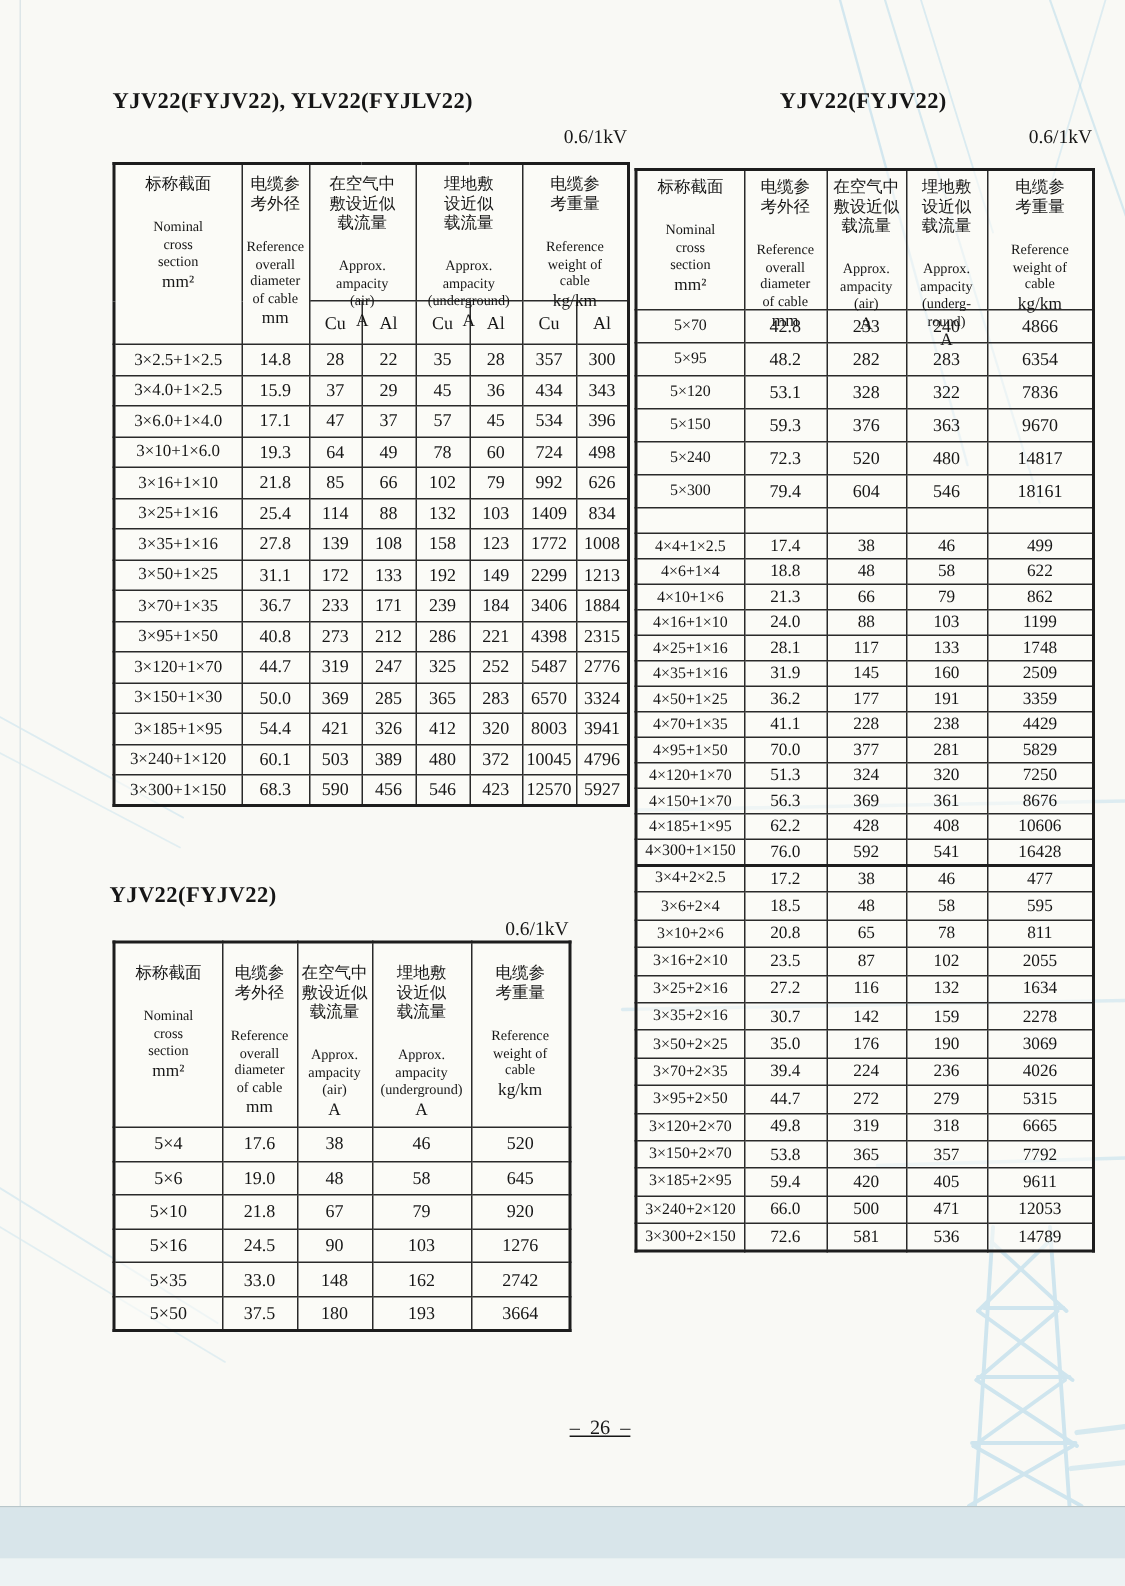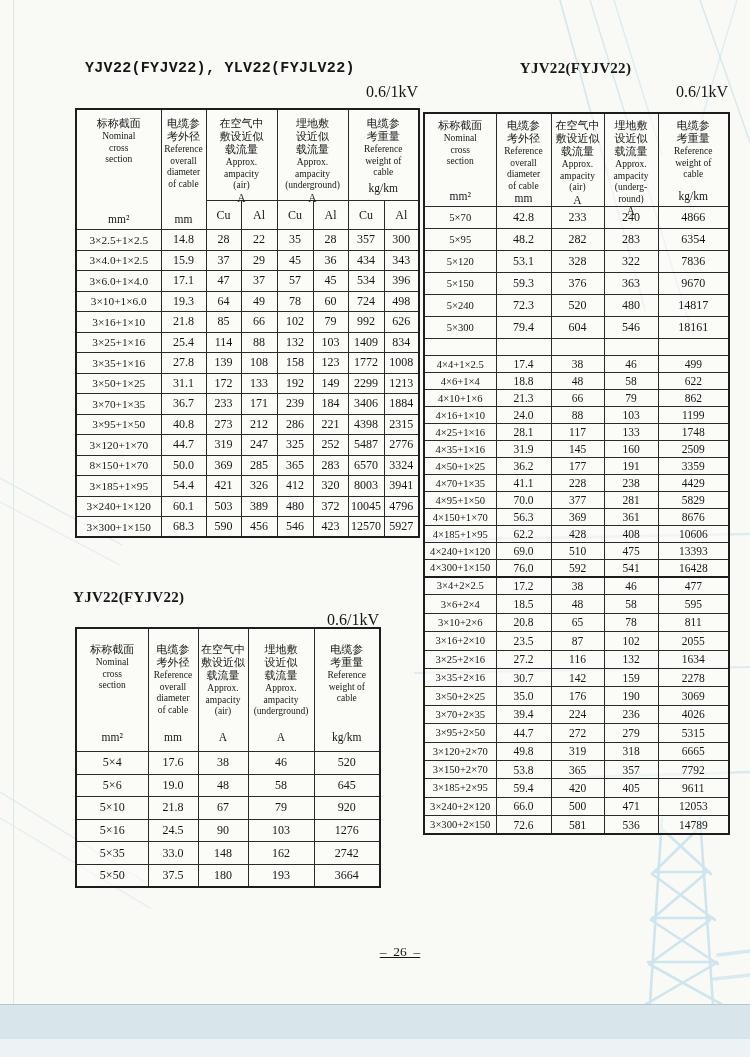--- a/index.html
+++ b/index.html
@@ -13,38 +13,38 @@
     position:absolute;left:0;top:0;width:750px;height:1004px;
     background:#f9f9f5;
     border-bottom:1px solid #b8c6ca;
   }
   .gutter-line{position:absolute;left:13px;top:0;width:1px;height:1004px;background:#dde6e8;}
   .strip{position:absolute;left:0;top:1005px;width:750px;height:34px;background:#d8e5ea;}
   .strip2{position:absolute;left:0;top:1039px;width:750px;height:18px;background:#edf3f4;}
   .wm{position:absolute;left:0;top:0;pointer-events:none;}
 
   .title{position:absolute;font-size:15px;font-weight:600;letter-spacing:.3px;white-space:nowrap;}
-  .volt{position:absolute;font-size:16px;text-align:right;width:118px;white-space:nowrap;}
-  .t1-title{left:85px;top:60px;font-family:Liberation Mono, monospace;}
+  .volt{position:absolute;font-size:13px;text-align:right;width:118px;white-space:nowrap;}
+  .t1-title{left:75px;top:60px;}
   .t1-volt{left:300px;top:83px;}
   .t2-title{left:73px;top:589px;}
   .t2-volt{left:261px;top:611px;}
   .t3-title{left:423px;top:60px;width:305px;text-align:center;}
   .t3-volt{left:610px;top:83px;}
 
   table.t{
     position:absolute;border-collapse:collapse;table-layout:fixed;
     background:rgba(251,251,248,0.6);
     border:2px solid #1d1d1d;
   }
   .t th,.t td{border:1px solid #2a2a2a;text-align:center;vertical-align:middle;padding:0 1px;box-sizing:border-box;}
   .t th{font-weight:normal;vertical-align:top;padding:0;}
-  .hw{display:flex;flex-direction:column;justify-content:space-between;align-items:center;box-sizing:border-box;padding:7px 1px 3px;}
+  .hw{display:flex;flex-direction:column;align-items:center;box-sizing:border-box;padding:7px 1px 3px;}
   .zh{font-size:11px;line-height:13px;white-space:pre-line;}
-  .en{font-size:9.5px;line-height:11.5px;white-space:pre-line;margin-top:1px;}
+  .en{font-size:9.5px;line-height:11.5px;white-space:pre-line;margin-top:17px;}
   .unit{font-size:11.5px;line-height:13px;}
 
   .t1{left:75px;top:108px;width:343px;}
   .t1 .hw{height:88px;}
   .t1 th.rs .hw{height:119px;}
   .t1 tr.subrow th{height:29px;font-size:12px;vertical-align:middle;}
   .t1 tbody td{height:20.5px;font-size:12px;}
   .t1 tbody td:first-child{font-size:11.3px;}
 
   .t2{left:75px;top:627px;width:304px;}
@@ -297,21 +297,21 @@
           <td>3×120+1×70</td>
           <td>44.7</td>
           <td>319</td>
           <td>247</td>
           <td>325</td>
           <td>252</td>
           <td>5487</td>
           <td>2776</td>
         </tr>
         <tr>
-          <td>8×150+1×70</td>
+          <td>3×150+1×30</td>
           <td>50.0</td>
           <td>369</td>
           <td>285</td>
           <td>365</td>
           <td>283</td>
           <td>6570</td>
           <td>3324</td>
         </tr>
         <tr>
           <td>3×185+1×95</td>
@@ -658,41 +658,41 @@
           <td>4429</td>
         </tr>
         <tr>
           <td>4×95+1×50</td>
           <td>70.0</td>
           <td>377</td>
           <td>281</td>
           <td>5829</td>
         </tr>
         <tr>
+          <td>4×120+1×70</td>
+          <td>51.3</td>
+          <td>324</td>
+          <td>320</td>
+          <td>7250</td>
+        </tr>
+        <tr>
           <td>4×150+1×70</td>
           <td>56.3</td>
           <td>369</td>
           <td>361</td>
           <td>8676</td>
         </tr>
         <tr>
           <td>4×185+1×95</td>
           <td>62.2</td>
           <td>428</td>
           <td>408</td>
           <td>10606</td>
         </tr>
         <tr>
-          <td>4×240+1×120</td>
-          <td>69.0</td>
-          <td>510</td>
-          <td>475</td>
-          <td>13393</td>
-        </tr>
-        <tr>
           <td>4×300+1×150</td>
           <td>76.0</td>
           <td>592</td>
           <td>541</td>
           <td>16428</td>
         </tr>
       </tbody>
     <tbody class="s3">
         <tr>
           <td>3×4+2×2.5</td>

